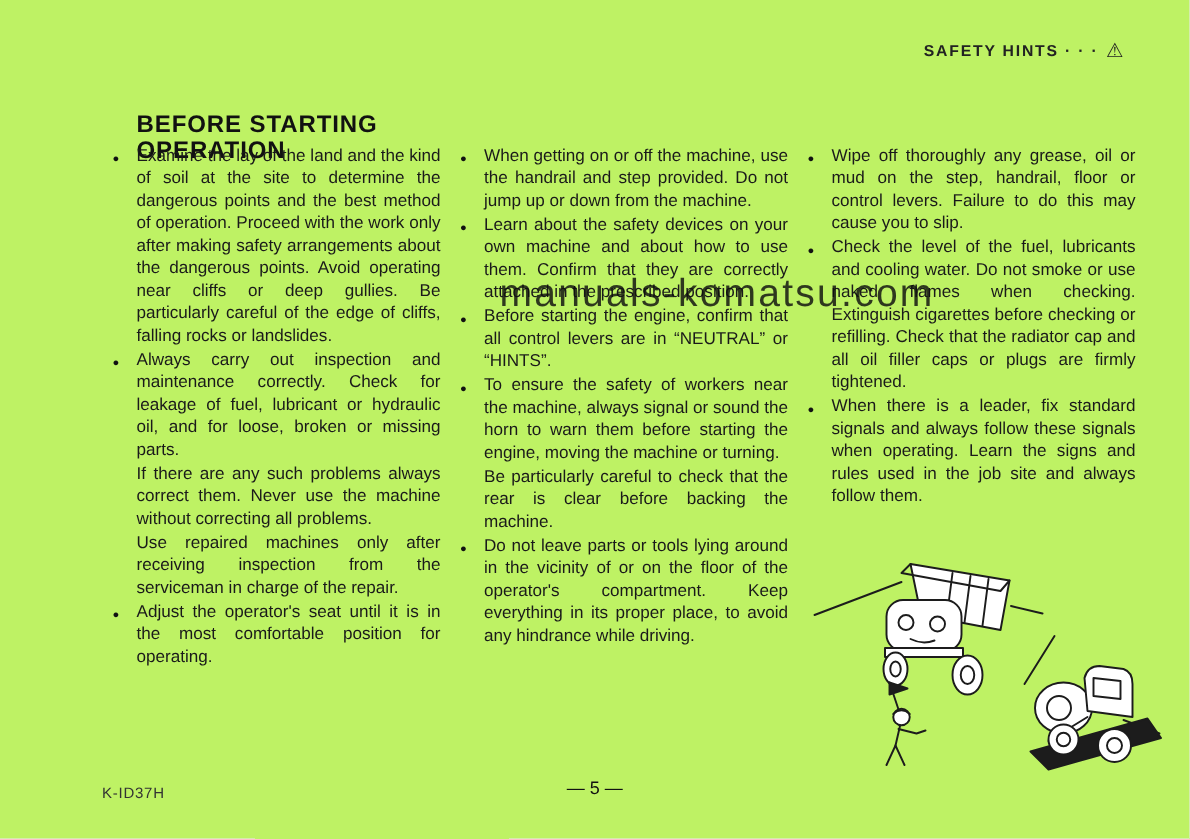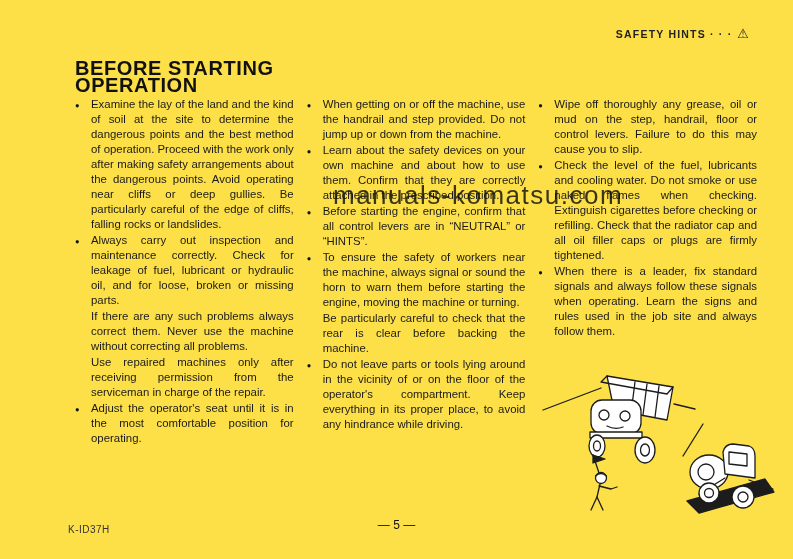--- a/index.html
+++ b/index.html
@@ -1,34 +1,34 @@
 <!DOCTYPE html>
 <html><head>
 <meta charset="utf-8">
 <style>
   html,body{margin:0;padding:0;background:#e8e8e8;}
   .page{
     position:relative;
     width:793px;height:559px;
-    background:#fde047;
+    background:#bef264;
     font-family:"Liberation Sans","DejaVu Sans",sans-serif;
     color:#161616;
     overflow:hidden;
     -webkit-font-smoothing:antialiased;
   }
   .hdr{
     position:absolute;top:26px;right:44px;
     font-size:10.5px;letter-spacing:1.2px;font-weight:bold;color:#222;
     display:flex;align-items:center;gap:5px;
   }
   .warn{font-size:13px;font-weight:normal;letter-spacing:0;}
   .title{
     position:absolute;left:75px;top:60px;
-    font-size:20px;font-weight:bold;line-height:16.5px;letter-spacing:.6px;
-    margin:0;color:#111;
+    font-size:16px;font-weight:bold;line-height:16.5px;letter-spacing:.6px;
+    margin:16px;color:#111;
   }
   .cols{
     position:absolute;left:75px;top:97px;width:682px;
     display:flex;gap:13px;
   }
   .col{flex:1;min-width:0;}
   .item{display:flex;margin:0 0 1px 0;}
   .dot{
     width:16px;flex:0 0 16px;font-size:7.5px;line-height:15px;
     padding-top:1px;color:#111;
@@ -82,21 +82,21 @@
         <div class="item">
           <span class="dot">●</span>
           <p>Always carry out inspection and maintenance correctly. Check for leakage of fuel, lubricant or hydraulic oil, and for loose, broken or missing parts.</p>
         </div>
         <div class="item">
           <span class="dot"></span>
           <p>If there are any such problems always correct them. Never use the machine without correcting all problems.</p>
         </div>
         <div class="item">
           <span class="dot"></span>
-          <p>Use repaired machines only after receiving permission from the serviceman in charge of the repair.</p>
+          <p>Use repaired machines only after receiving inspection from the serviceman in charge of the repair.</p>
         </div>
         <div class="item">
           <span class="dot">●</span>
           <p>Adjust the operator's seat until it is in the most comfortable position for operating.</p>
         </div>
       </div>
     <div class="col">
         <div class="item">
           <span class="dot">●</span>
           <p>When getting on or off the machine, use the handrail and step provided. Do not jump up or down from the machine.</p>

